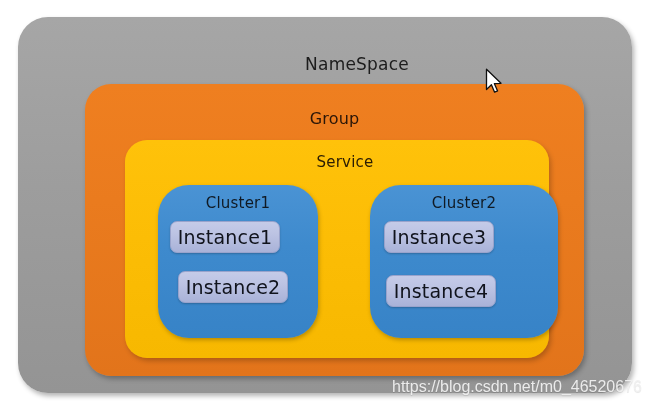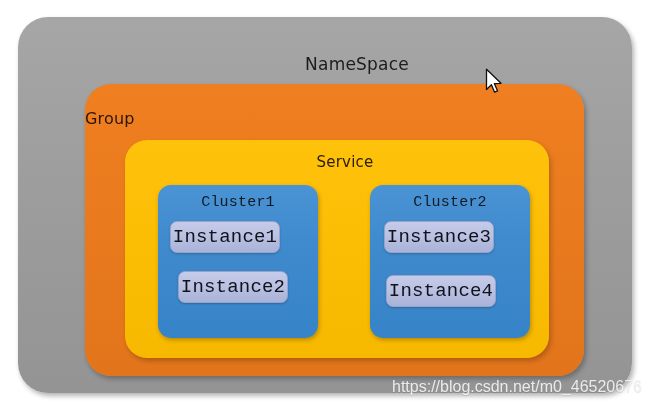--- a/index.html
+++ b/index.html
@@ -50,20 +50,21 @@
     height: 292px;
     background: linear-gradient(180deg, #ef7f20 0%, #ea7b1e 40%, #e2741b 100%);
     border-radius: 26px;
     box-shadow: 2px 3px 5px rgba(0,0,0,0.28);
   }
   .group-label {
     position: absolute;
     left: 0;
     top: 25px;
     width: 100%;
+    text-align: center;
     font-size: 16px;
     color: #2b1608;
     letter-spacing: 0.2px;
   }
 
   
   .service-box {
     position: absolute;
     left: 40px;
     top: 56px;
@@ -85,26 +86,25 @@
     padding-left: 8px;
   }
 
   
   .cluster-box {
     position: absolute;
     top: 45px;
     width: 160px;
     height: 153px;
     background: linear-gradient(180deg, #4a93d4 0%, #3e8acd 40%, #3783c7 100%);
-    border-radius: 13px;
+    border-radius: 31px;
     box-shadow: 1px 2px 4px rgba(0,0,0,0.25);
-    font-family: Liberation Mono, monospace;
   }
   .cluster-1 { left: 33px; }
-  .cluster-2 { left: 245px; }
+  .cluster-2 { left: 245px; padding-left: 28px; }
   .cluster-label {
     position: absolute;
     left: 0;
     top: 9px;
     width: 100%;
     text-align: center;
     font-size: 15px;
     color: #101a24;
     letter-spacing: 0.2px;
   }

